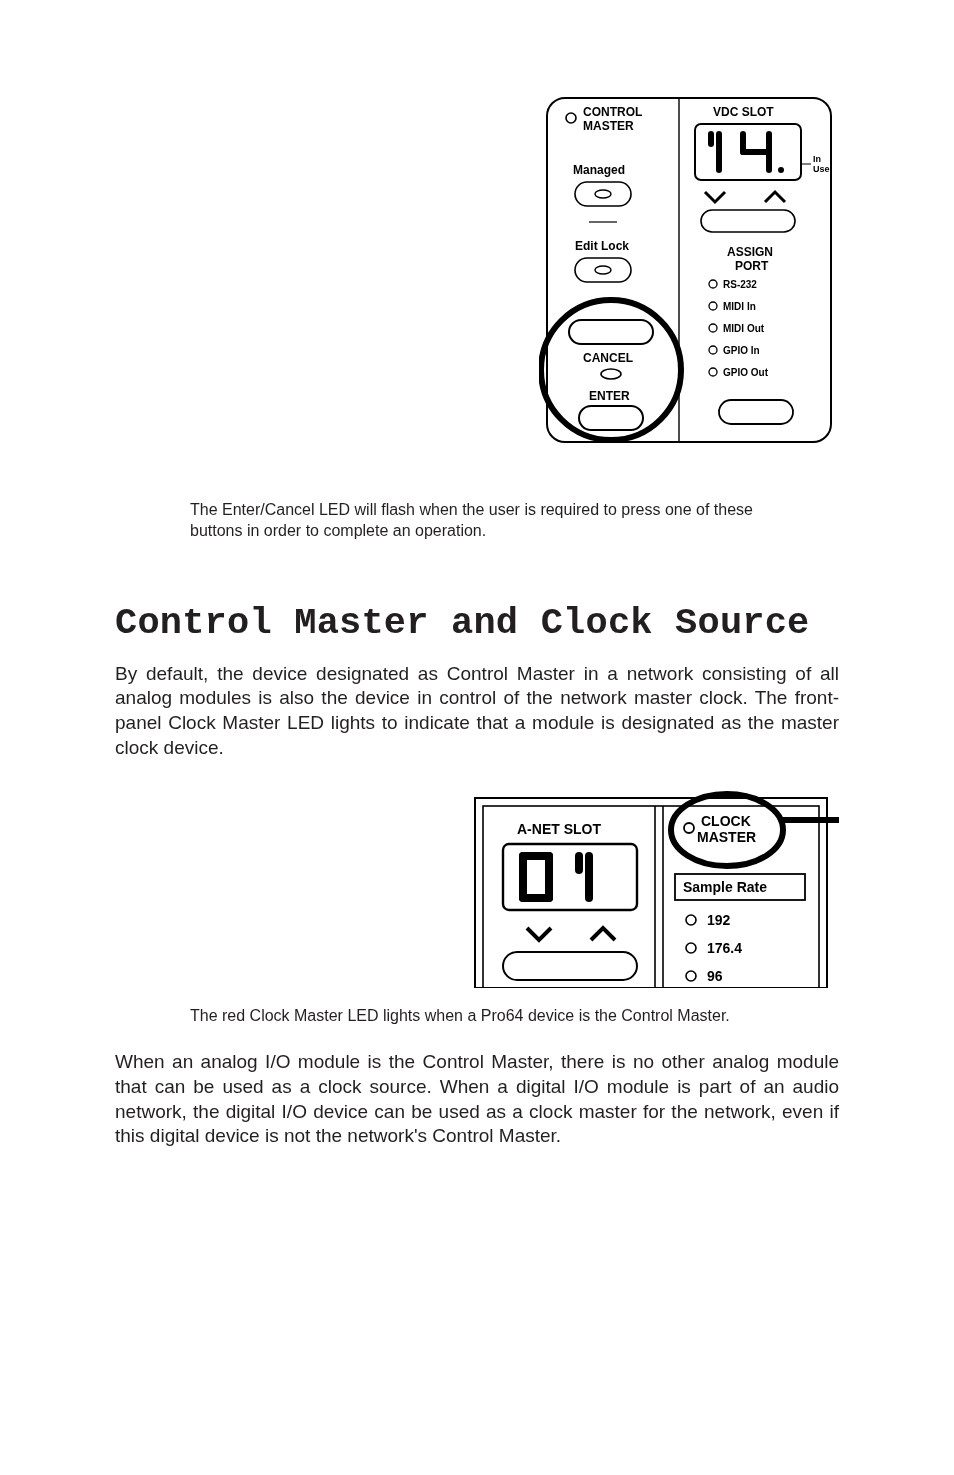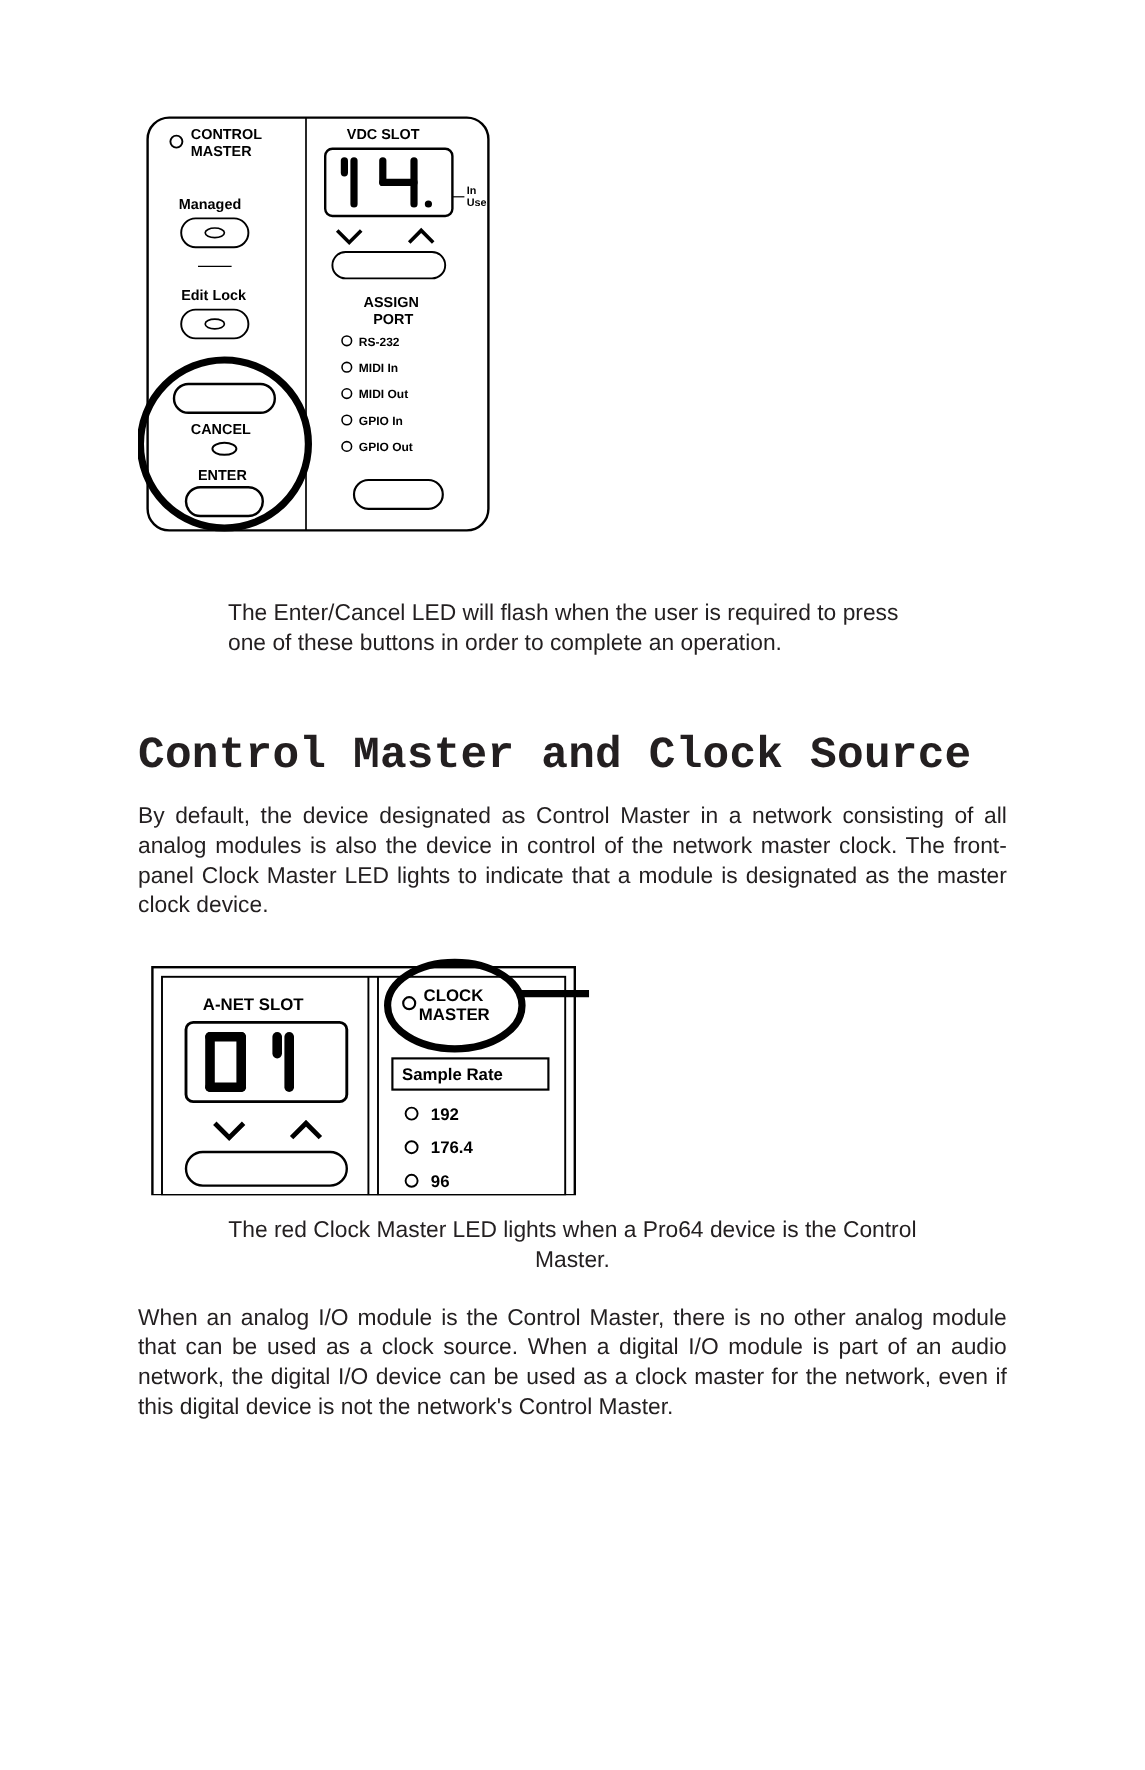--- a/index.html
+++ b/index.html
@@ -12,37 +12,37 @@
   }
   .page {
     position: relative;
     width: 954px;
     height: 1475px;
     padding: 0 115px;
     box-sizing: border-box;
   }
   .figure-1 {
     display: flex;
-    justify-content: flex-start;
+    justify-content: flex-end;
     margin-top: 90px;
   }
   .figure-2 {
     display: flex;
-    justify-content: flex-start;
+    justify-content: flex-end;
     margin-top: 28px;
   }
   .caption {
     font-family: "Myriad Pro Condensed", "Arial Narrow", Arial, sans-serif;
     font-stretch: condensed;
-    font-size: 19px;
+    font-size: 16px;
     line-height: 1.3;
     margin: 0 75px;
   }
   .caption-1 { margin-top: 50px; }
-  .caption-2 { margin-top: 18px; text-align: center; }
+  .caption-2 { margin-top: 18px; }
   h1.section-title {
     font-family: Liberation Mono, monospace;
     font-weight: 800;
     font-size: 37px;
     letter-spacing: 0.2px;
     margin: 60px 0 18px 0;
   }
   p.body {
     font-size: 19px;
     line-height: 1.3;

